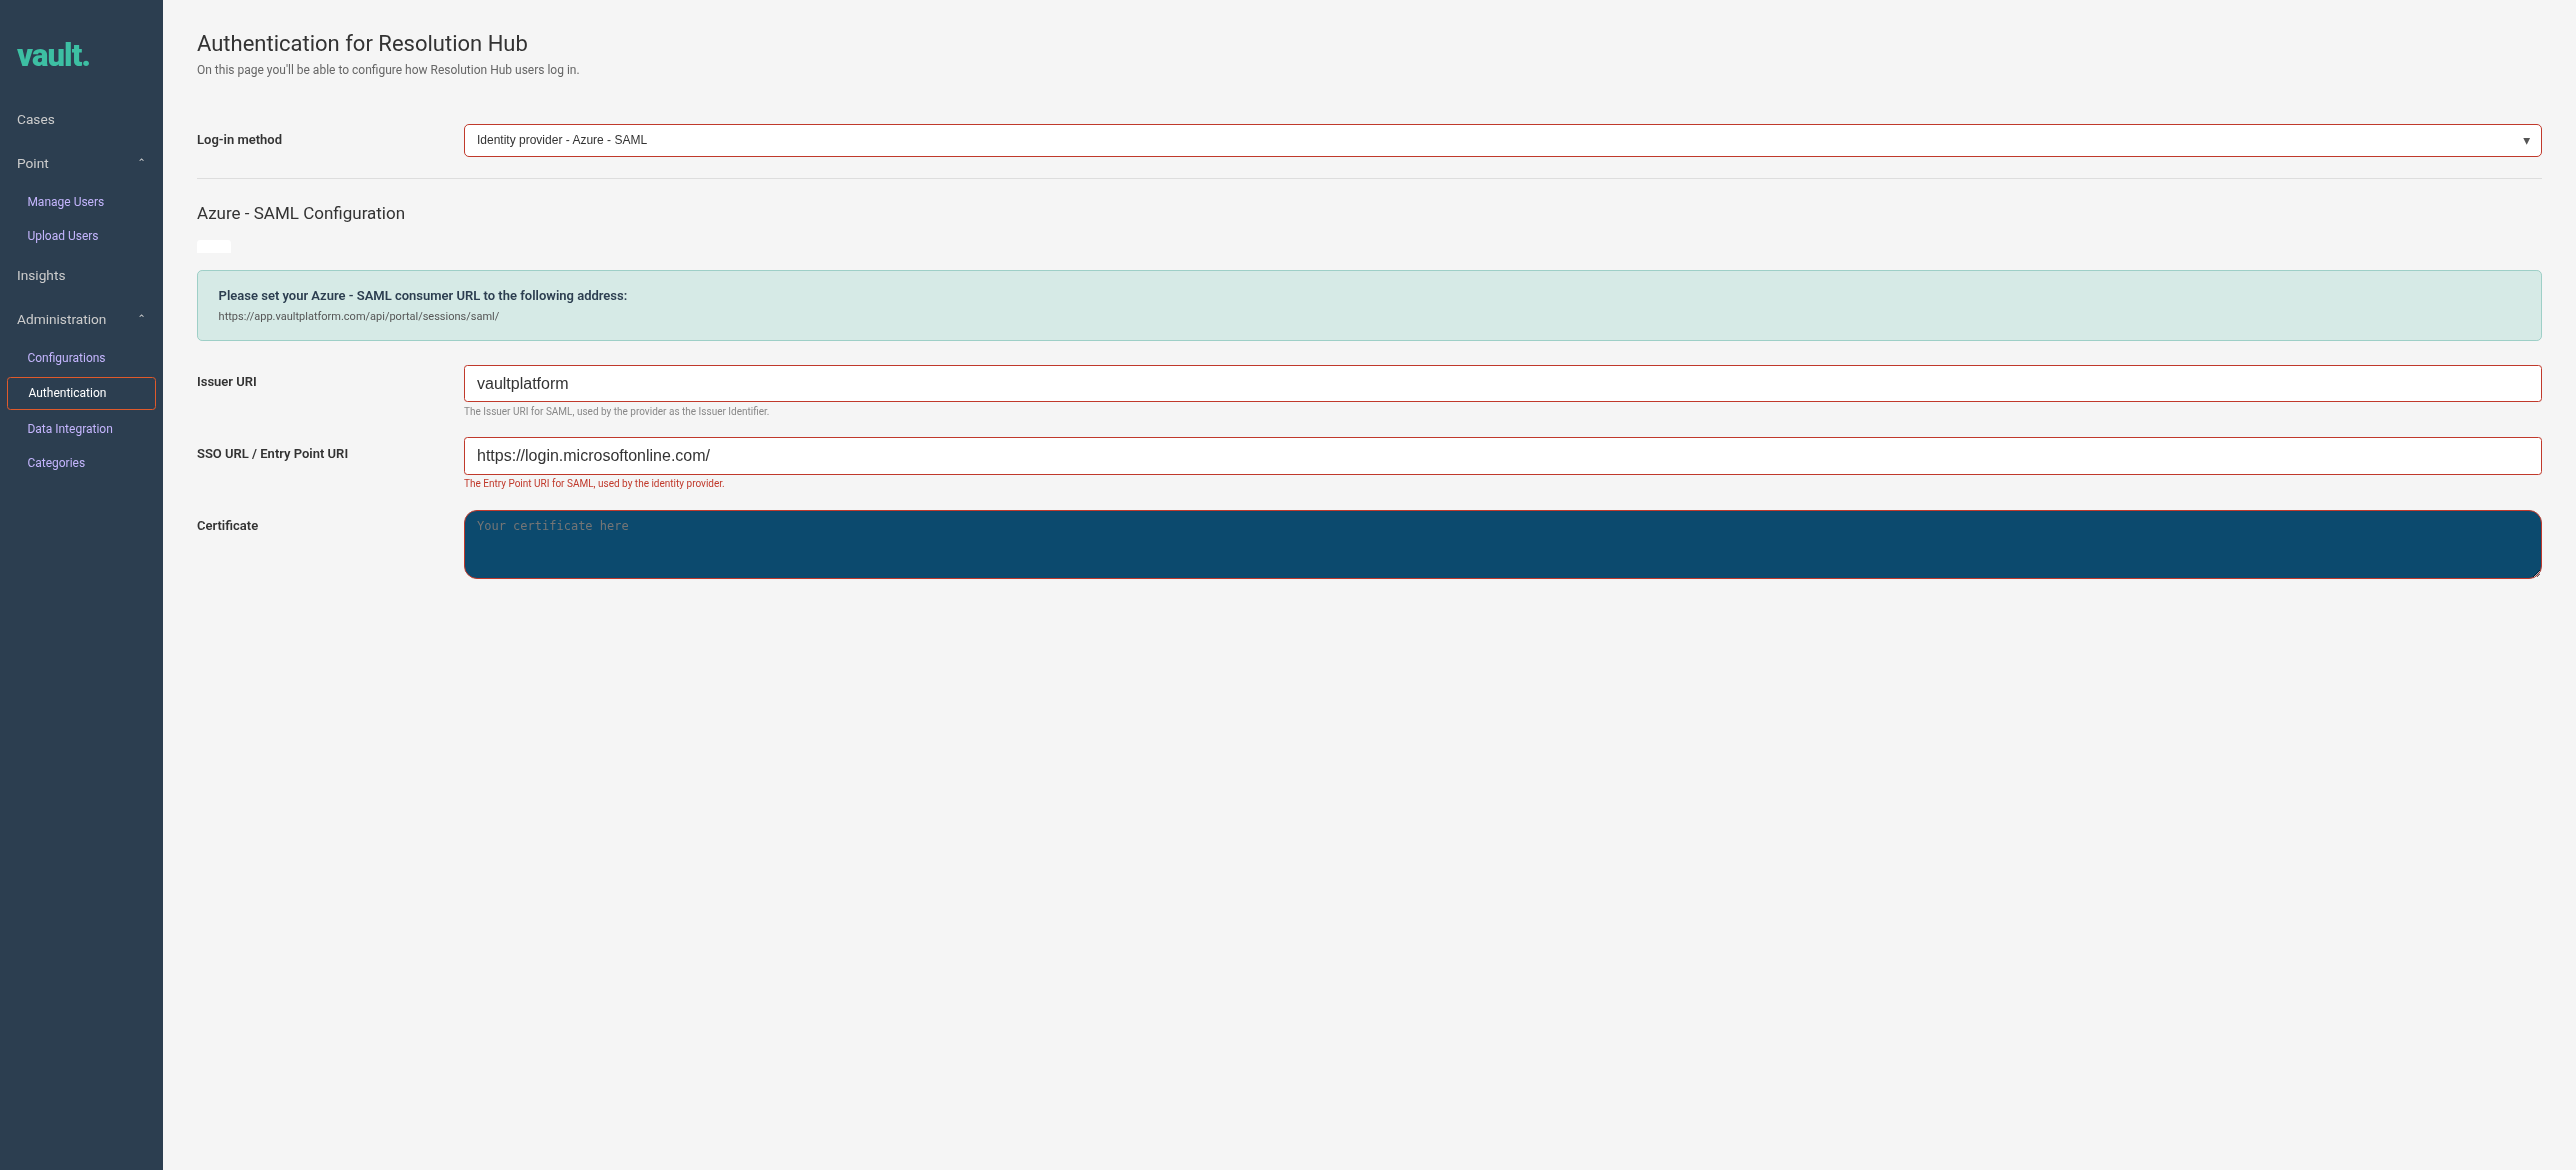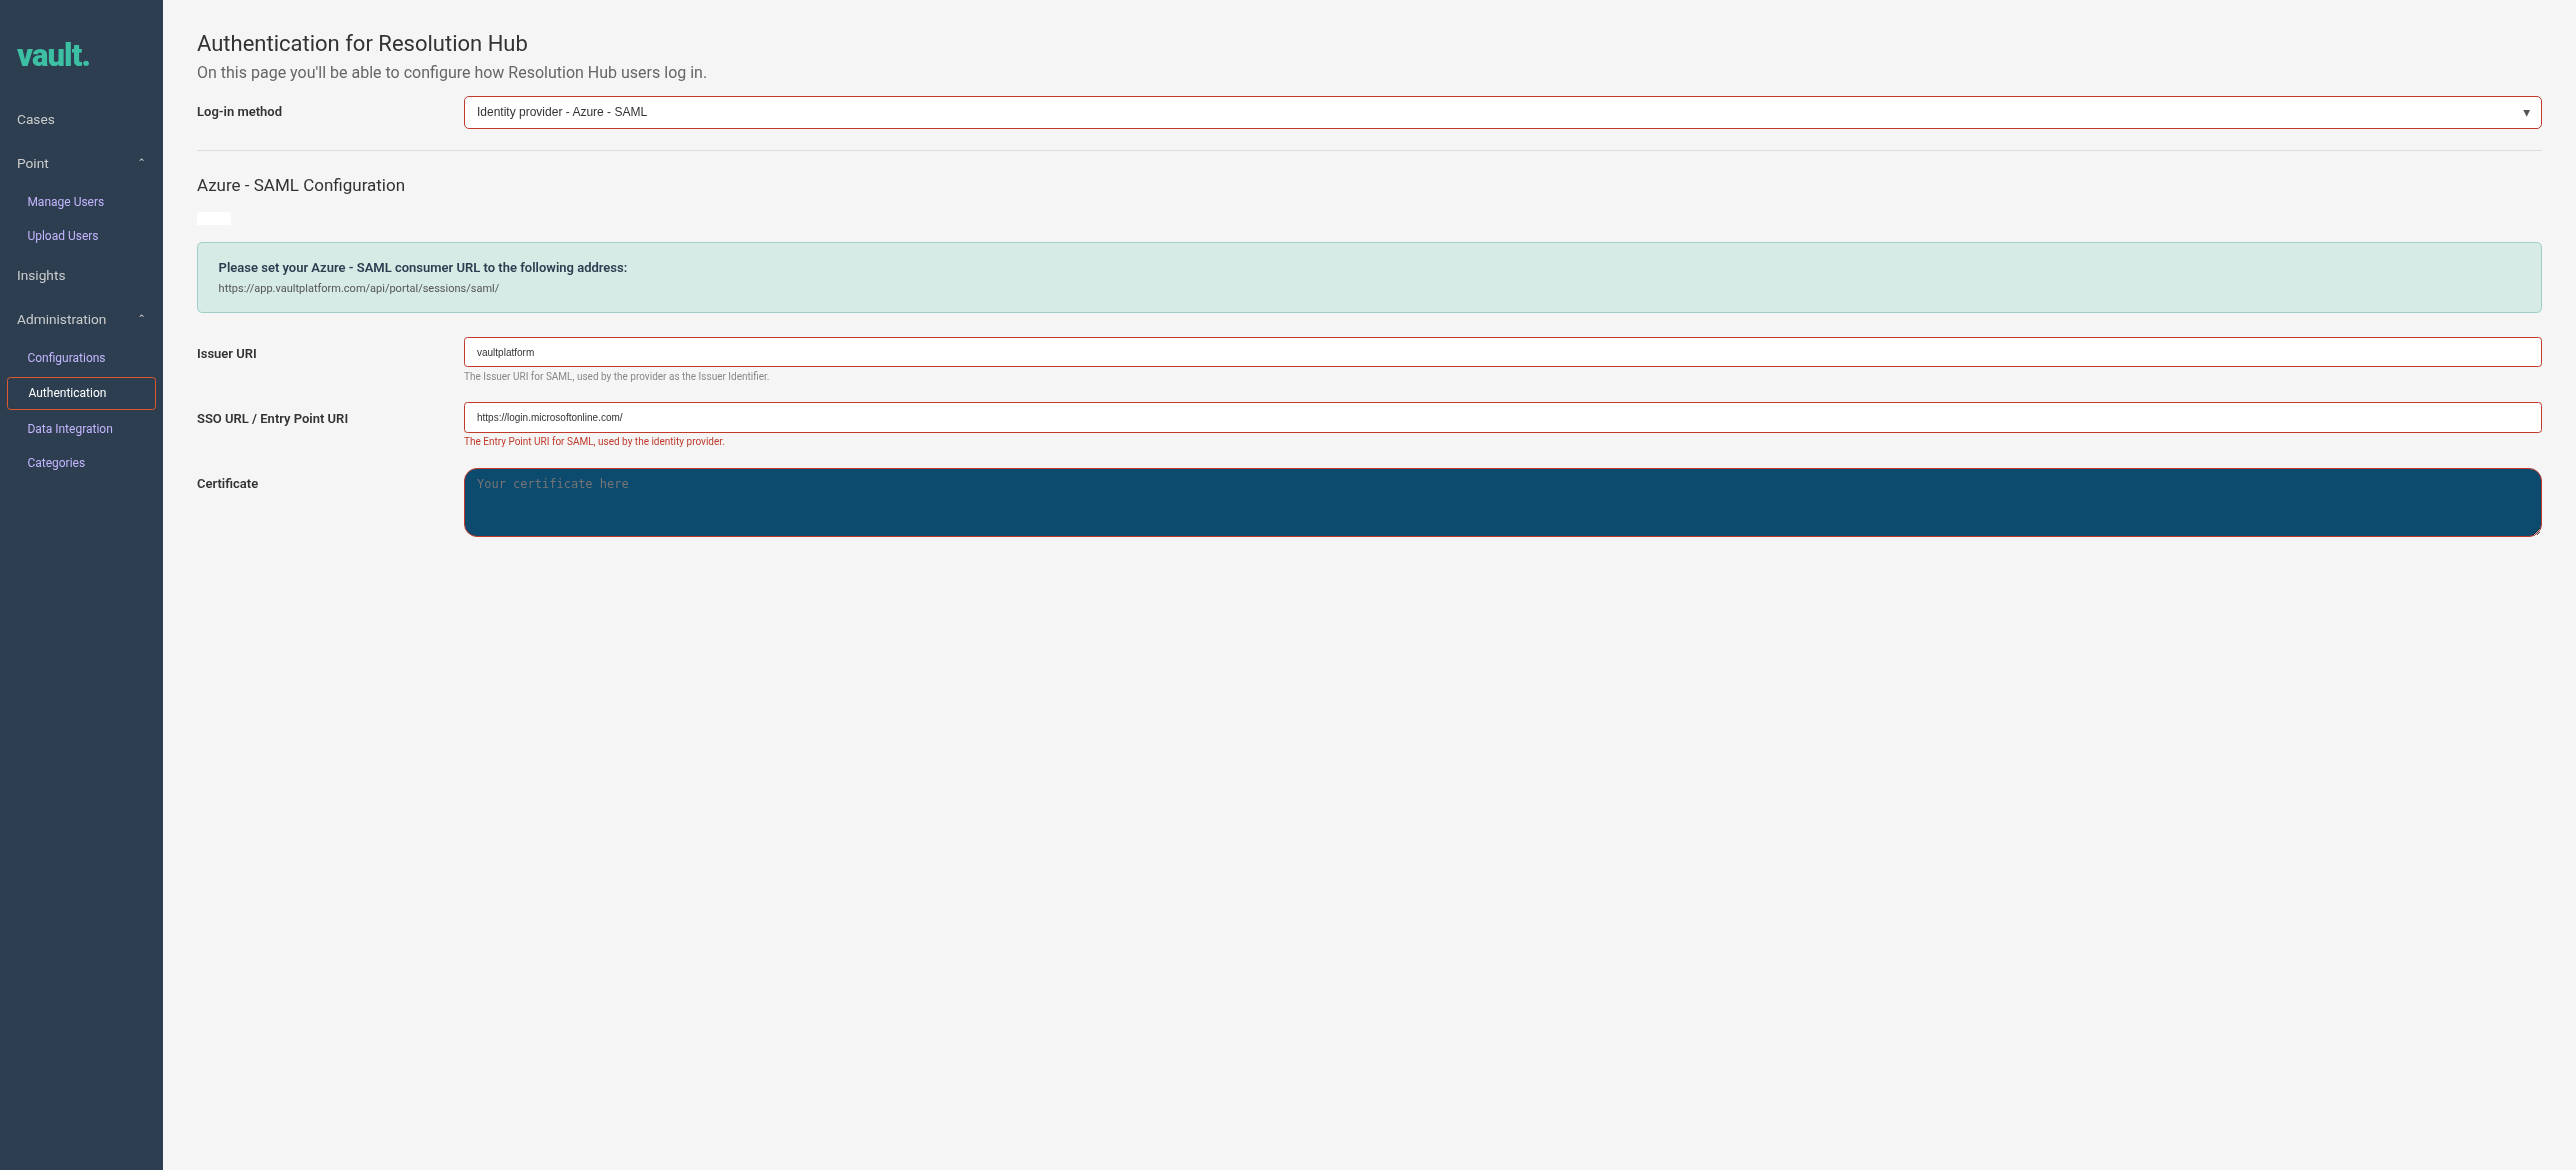--- a/index.html
+++ b/index.html
@@ -59,23 +59,23 @@
       padding: 31px 34px;
     }
 
     .page-title {
       font-size: 22px;
       font-weight: 400;
       color: #333;
       margin-bottom: 6.9px;
     }
     .page-subtitle {
-      font-size: 16px;
+      font-size: 12px;
       color: #666;
-      margin-bottom: 14px;
+      margin-bottom: 47px;
     }
 
     .field-row {
       display: flex;
       align-items: flex-start;
       margin-bottom: 20.6px;
       gap: 10px;
     }
 
     .field-label {
@@ -88,21 +88,21 @@
 
     .field-control {
       flex: 1;
     }
 
     .input-bordered {
       width: 100%;
       padding: 8.6px 12px;
       border: 1.7px solid #c0392b;
       border-radius: 3.4px;
-      font-size: 10px;
+      font-size: 16px;
       color: #333;
       background: #fff;
       outline: none;
     }
 
     .select-bordered {
       width: 100%;
       padding: 8.6px 12px;
       border: 1.7px solid #c0392b;
       border-radius: 5px;

